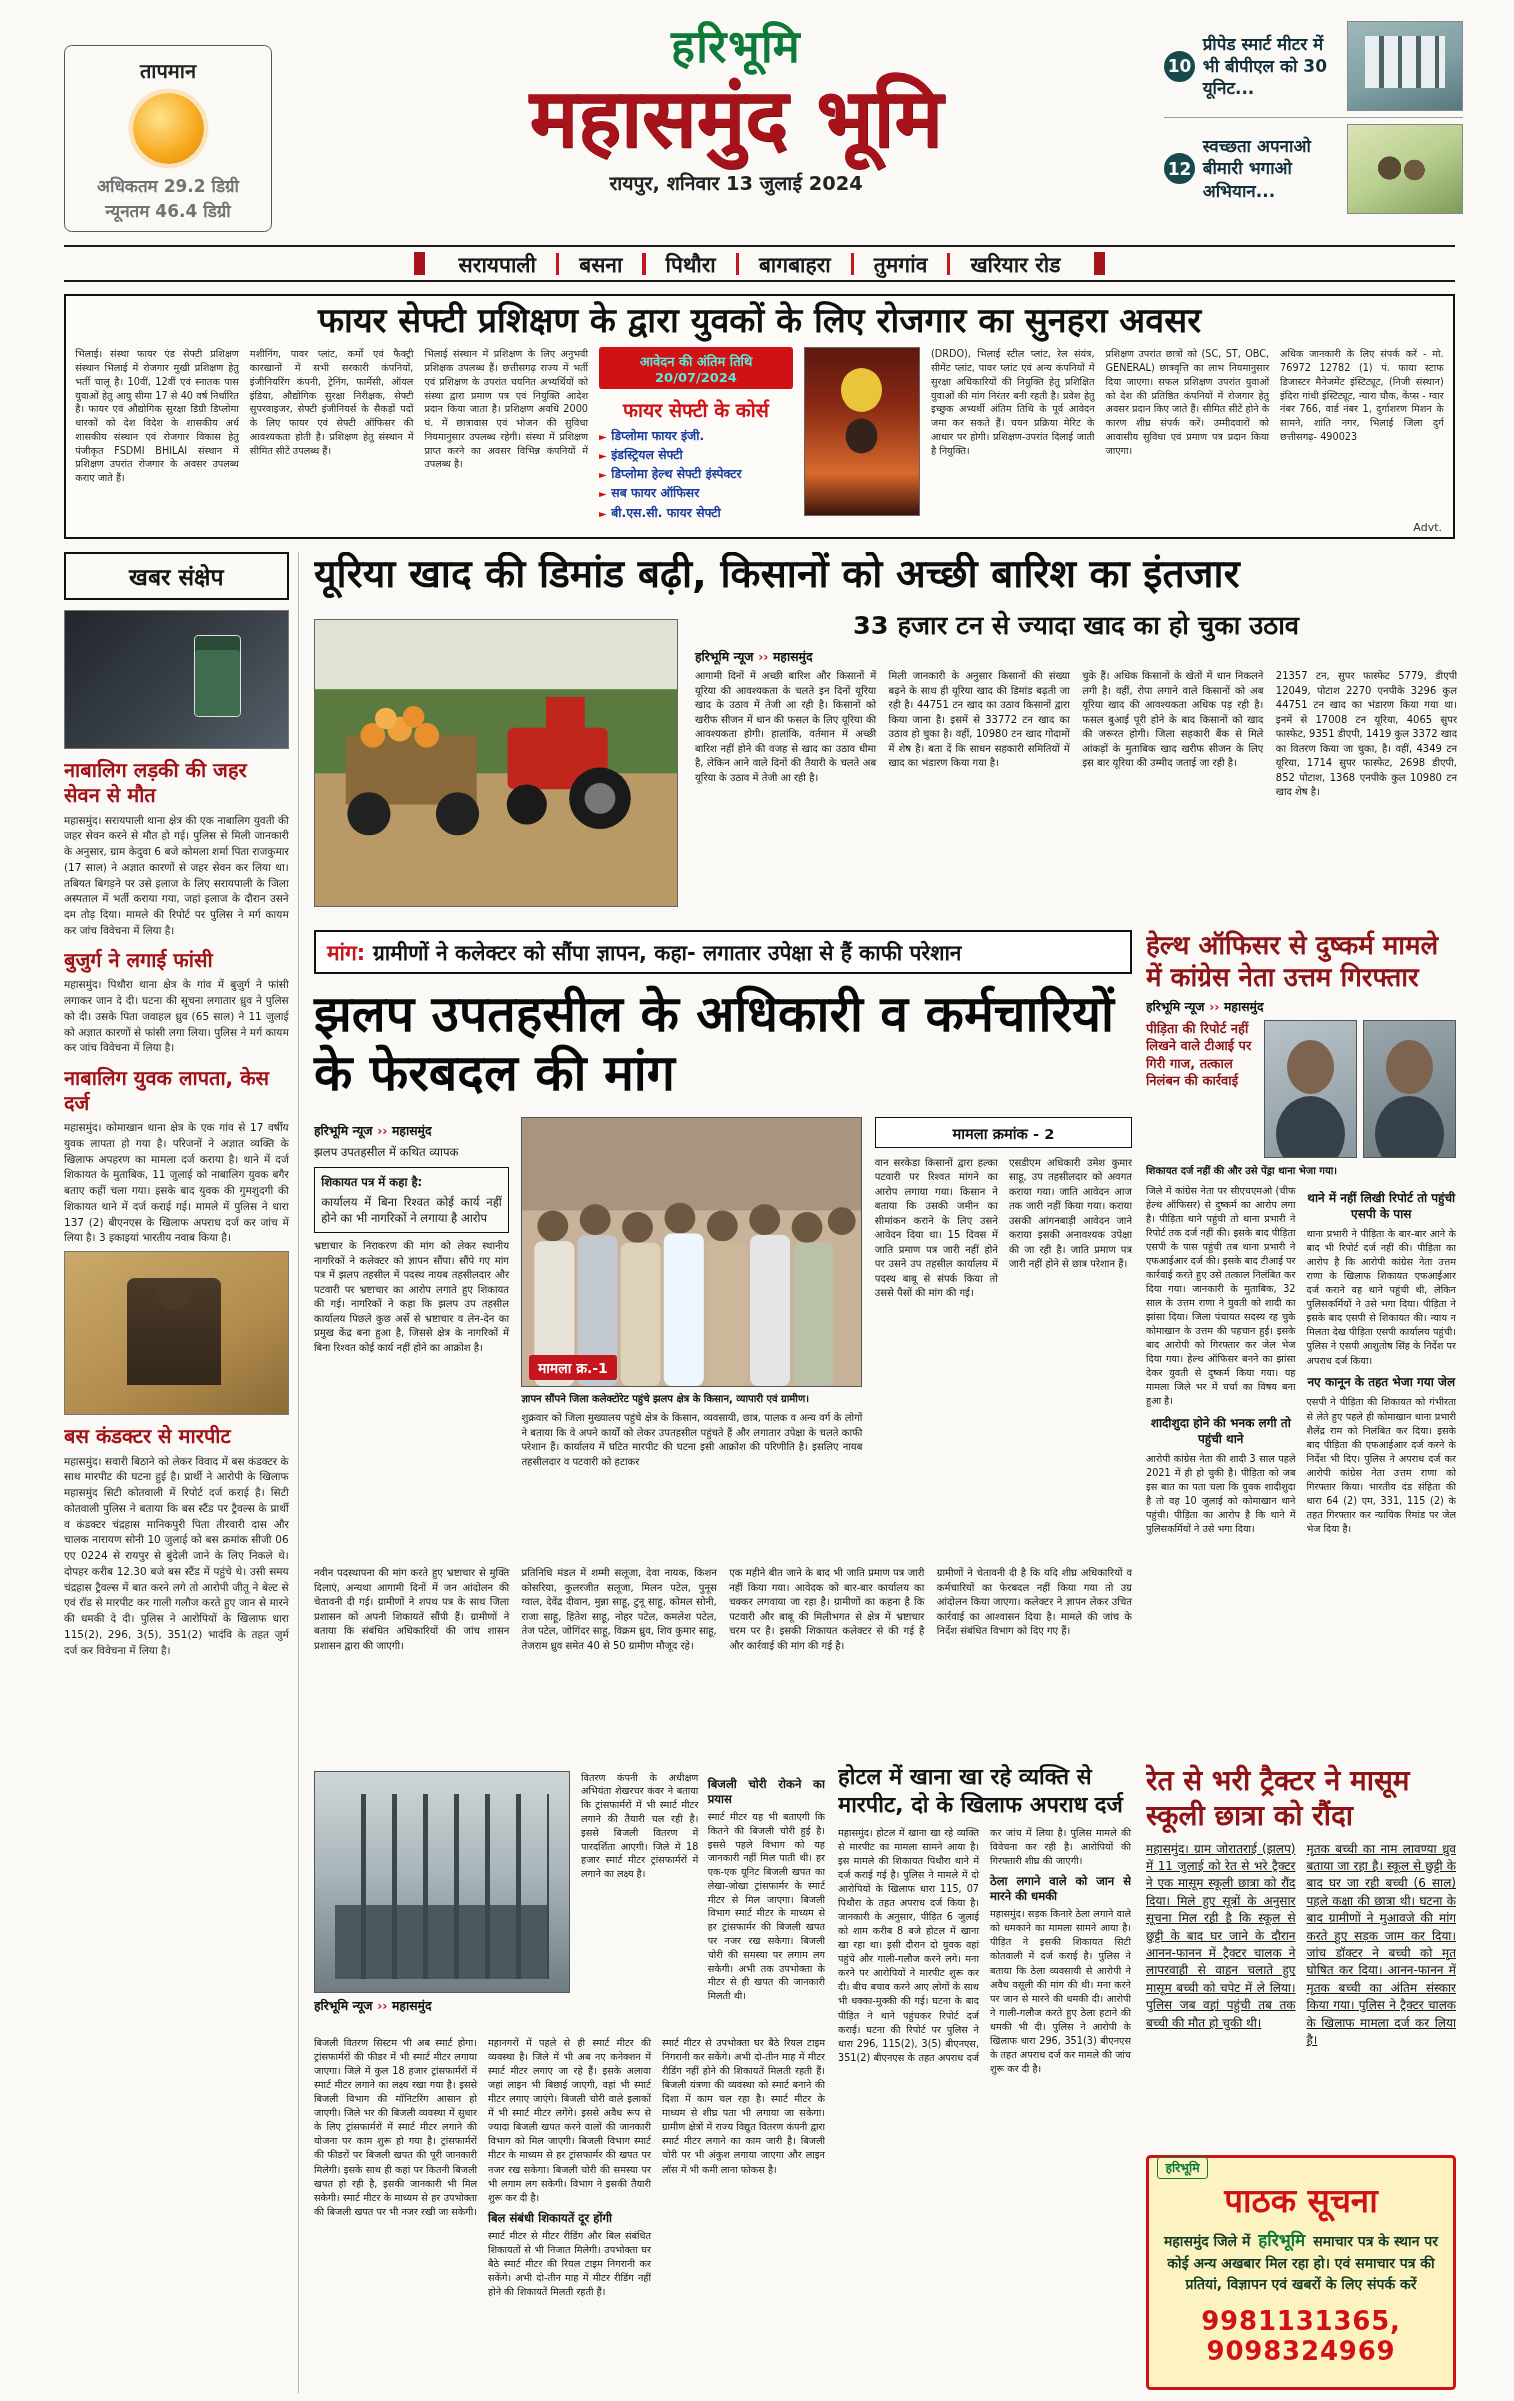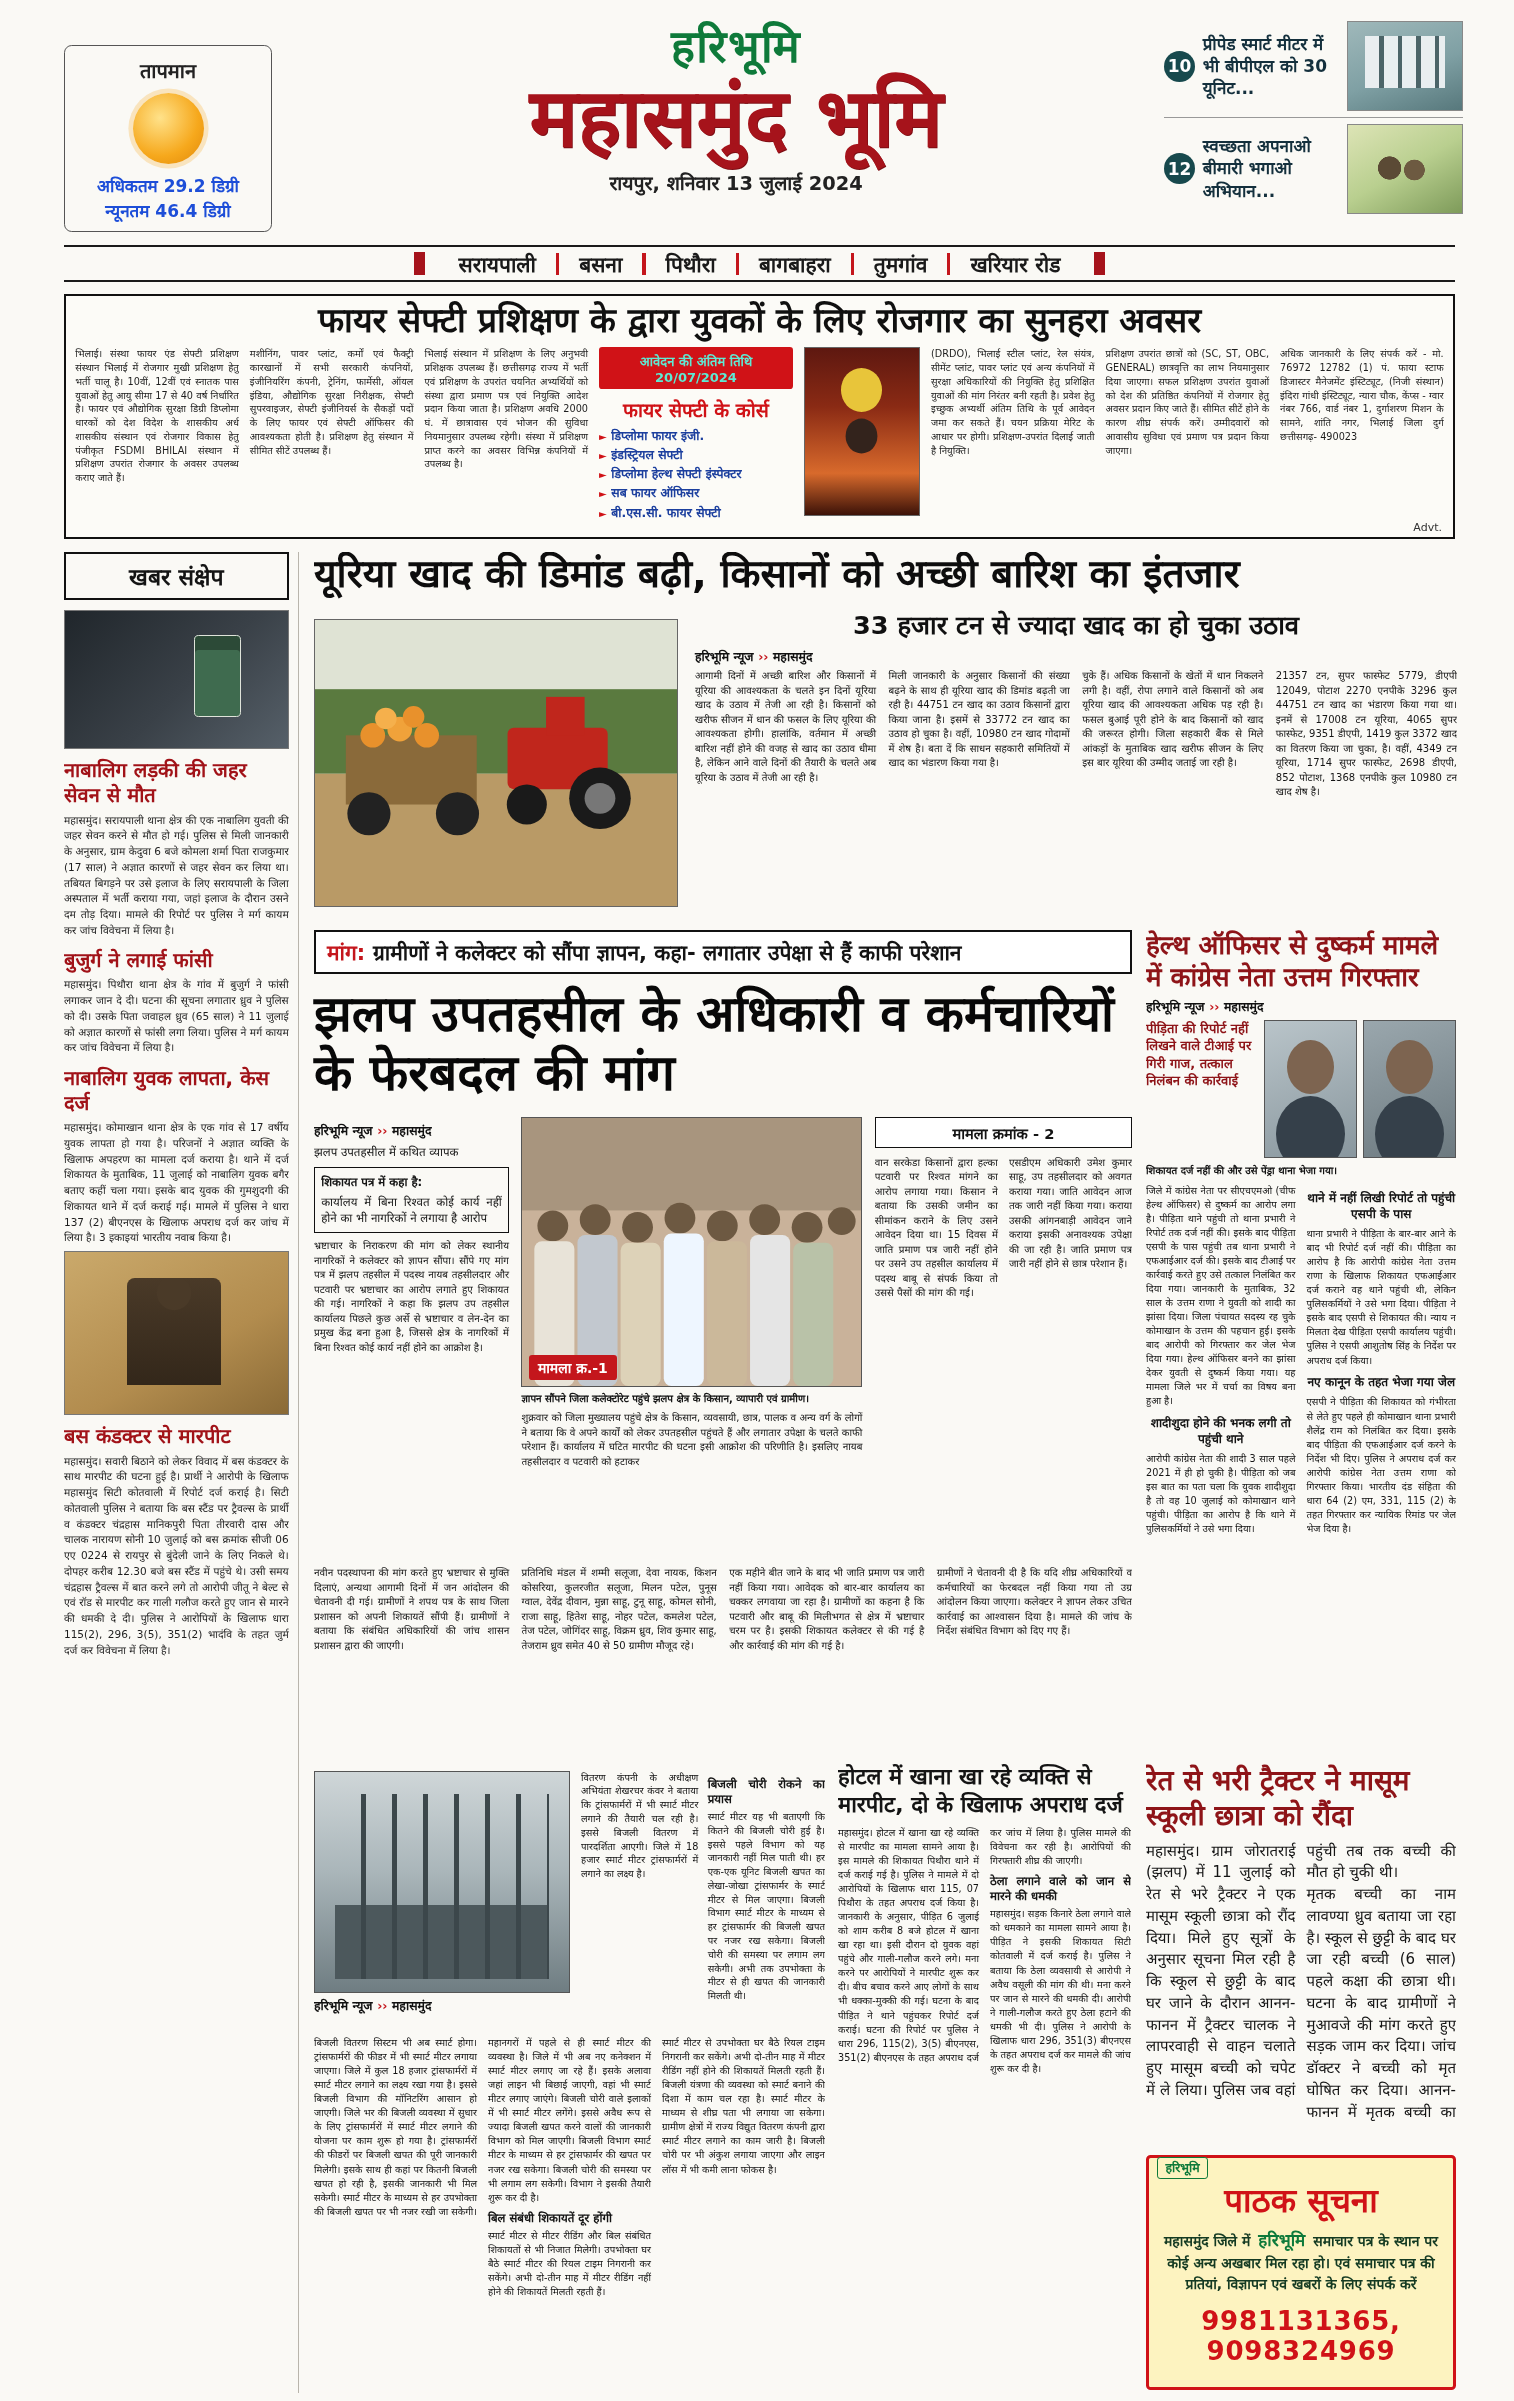--- a/index.html
+++ b/index.html
@@ -7,21 +7,21 @@
   .page {
     position:relative; width:1514px; height:2401px; margin:0 auto;
     background:#faf9f5; color:#141414;
     font-family:"DejaVu Sans","Liberation Sans",sans-serif;
     overflow:hidden;
   }
   
   .temp-box{position:absolute;left:64px;top:45px;width:208px;height:187px;border:1.5px solid #555;border-radius:7.7px;text-align:center;padding-top:11px;}
   .temp-title{font-size:20px;font-weight:bold;color:#222;}
   .sun{width:71px;height:71px;margin:9.3px auto;border-radius:50%;background:radial-gradient(circle at 38% 35%,#ffe28a,#f6a81c 60%,#e08708);box-shadow:0 0 0 4.6px rgba(246,168,28,.25);}
-  .temp-line{font-size:17px;font-weight:bold;color:#1d4ed8;line-height:1.5;}
+  .temp-line{font-size:17px;font-weight:bold;color:#737373;line-height:1.5;}
   .masthead{position:absolute;left:333px;top:14px;width:806px;text-align:center;}
   .brand{font-size:45px;font-weight:bold;color:#0e7a3a;letter-spacing:1.5px;}
   .mast-title{font-size:81px;font-weight:bold;color:#a6131b;line-height:1.08;text-shadow:0.8px 0.8px 0 #7d0e14;}
   .dateline{font-size:19.4px;color:#222;margin-top:6.2px;font-weight:bold;}
   .teasers{position:absolute;left:1164px;top:15.5px;width:299px;}
   .teaser{display:flex;align-items:center;gap:7.7px;height:102px;border-bottom:1.5px solid #999;padding:3.1px 0;}
   .teaser:last-child{border-bottom:none;}
   .badge{min-width:31px;height:31px;border-radius:50%;background:#17494d;color:#fff;font-size:17px;font-weight:bold;display:flex;align-items:center;justify-content:center;}
   .teaser-text{font-size:17px;font-weight:bold;color:#14303d;line-height:1.3;flex:1;}
   .teaser-img{width:116px;height:90px;border:0.8px solid #888;flex:none;}
@@ -115,21 +115,21 @@
   .m-col{flex:1;font-size:9.7px;line-height:1.42;text-align:justify;}
   .m-sub{font-weight:bold;font-size:11.6px;margin:6.2px 0 3.1px;line-height:1.3;}
   .m-bottom{display:flex;gap:11px;margin-top:9.3px;height:279px;overflow:hidden;}
   .m-bc{flex:1;font-size:9.7px;line-height:1.45;text-align:justify;}
   .hotel{position:absolute;left:838px;top:1763px;width:293px;height:629px;overflow:hidden;}
   .ho-head{font-size:22px;font-weight:bold;line-height:1.25;}
   .ho-body{column-count:2;column-gap:11px;font-size:9.7px;line-height:1.45;text-align:justify;margin-top:7.7px;height:542px;overflow:hidden;}
   .ho-sub{font-weight:bold;font-size:11.6px;margin:6.2px 0 3.1px;line-height:1.3;}
   .tractor{position:absolute;left:1146px;top:1763px;width:310px;height:381px;overflow:hidden;}
   .tr-head{color:#8e1418;font-size:28px;font-weight:bold;line-height:1.25;}
-  .tr-body{column-count:2;column-gap:11px;font-size:15px;line-height:1.45;text-align:justify;margin-top:7.7px;height:287px;overflow:hidden;}
+  .tr-body{column-count:2;column-gap:11px;font-size:12px;line-height:1.45;text-align:justify;margin-top:7.7px;height:287px;overflow:hidden;text-decoration:underline;}
   
   .notice{position:absolute;left:1146px;top:2155px;width:310px;height:235px;background:#fdf3c0;border:3.1px solid #d01217;border-radius:4.6px;padding:7.7px 11px;text-align:center;}
   .n-tag{position:absolute;left:7.7px;top:-1.5px;background:#fdf3c0;border:1.5px solid #0e7a3a;color:#0e7a3a;font-weight:bold;font-size:12.4px;padding:1.5px 7.7px;border-radius:3.1px;}
   .n-title{color:#d01217;font-size:33px;font-weight:bold;margin-top:11px;}
   .n-body{font-size:14px;font-weight:bold;line-height:1.5;margin-top:6.2px;color:#143a22;}
   .n-body .n-brand{color:#0e7a3a;font-size:17px;margin:0 3.1px;}
   .n-phones{color:#d01217;font-size:26px;font-weight:bold;margin-top:11px;letter-spacing:0.8px;}
 </style>
 </head>
 <body>

